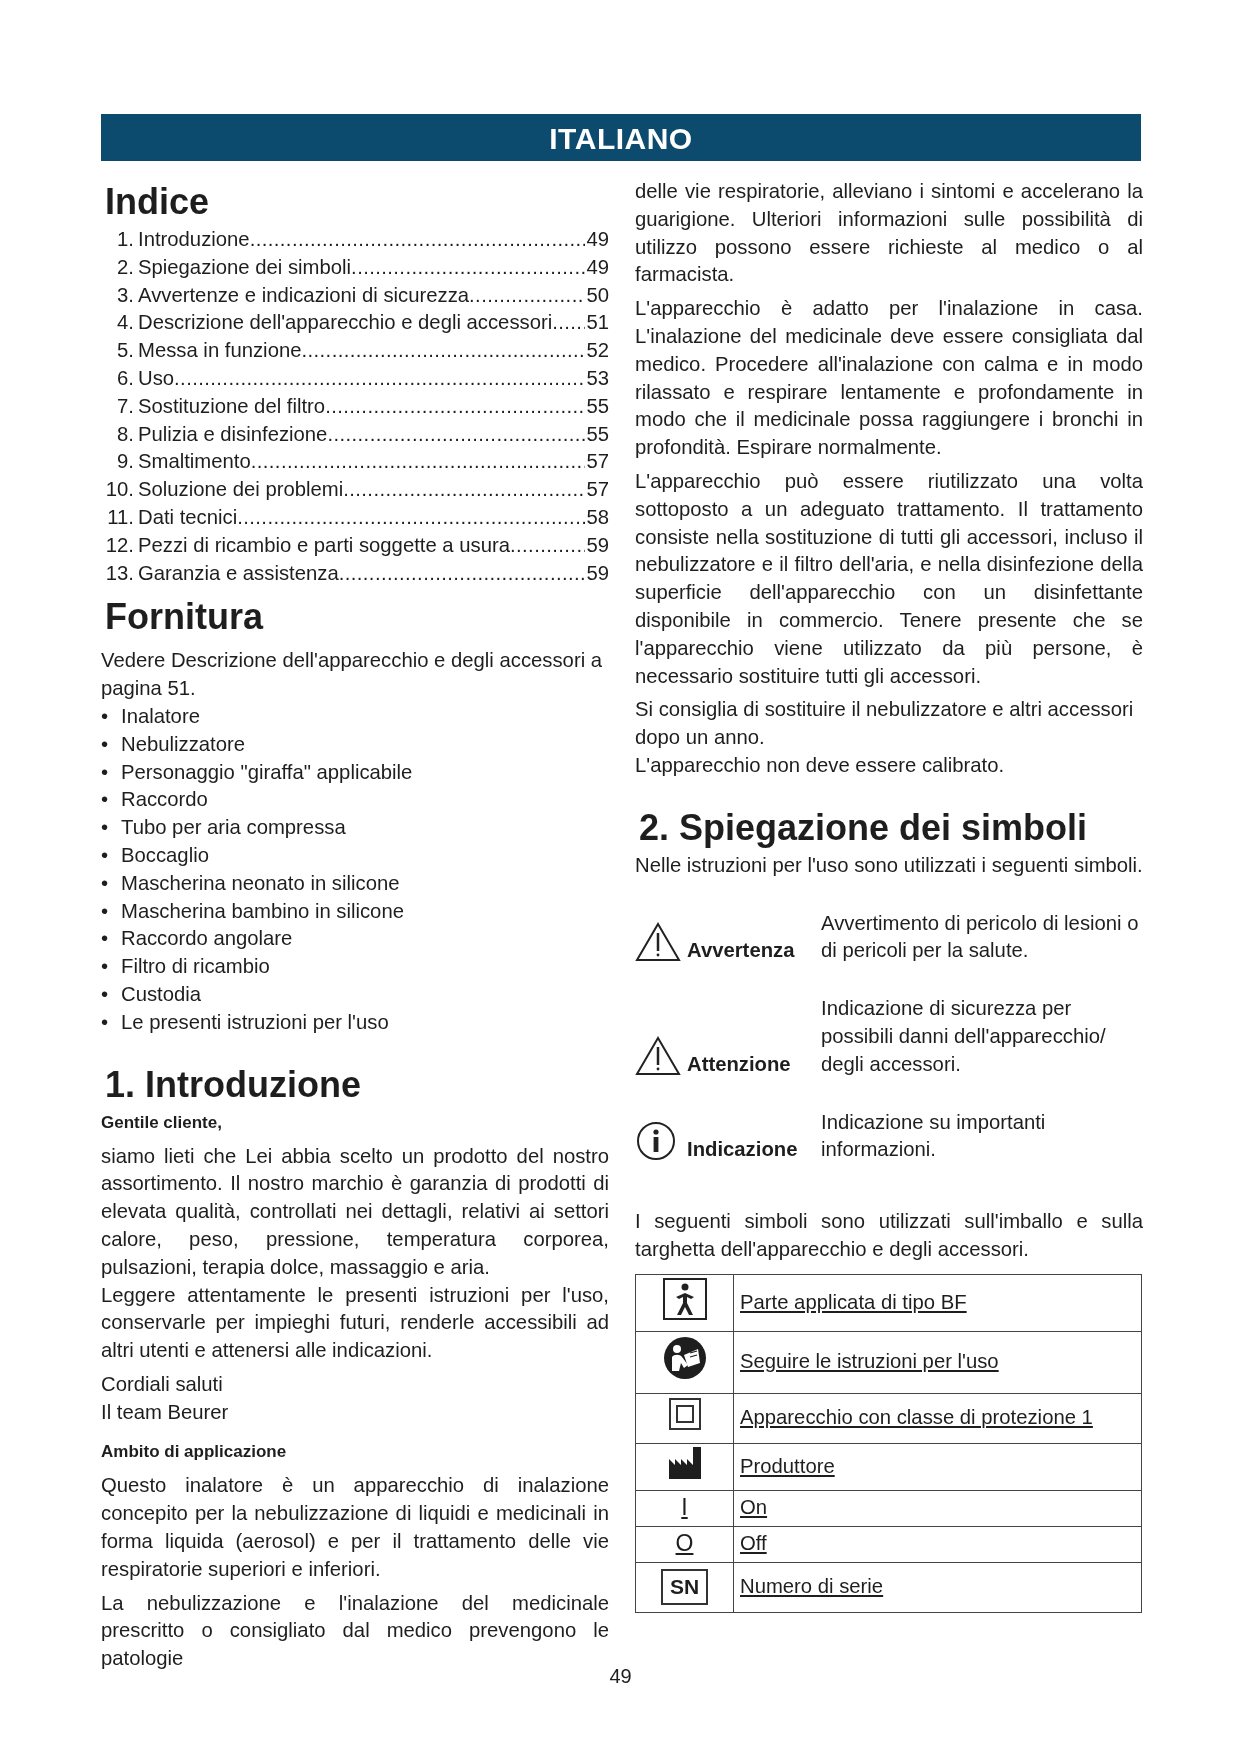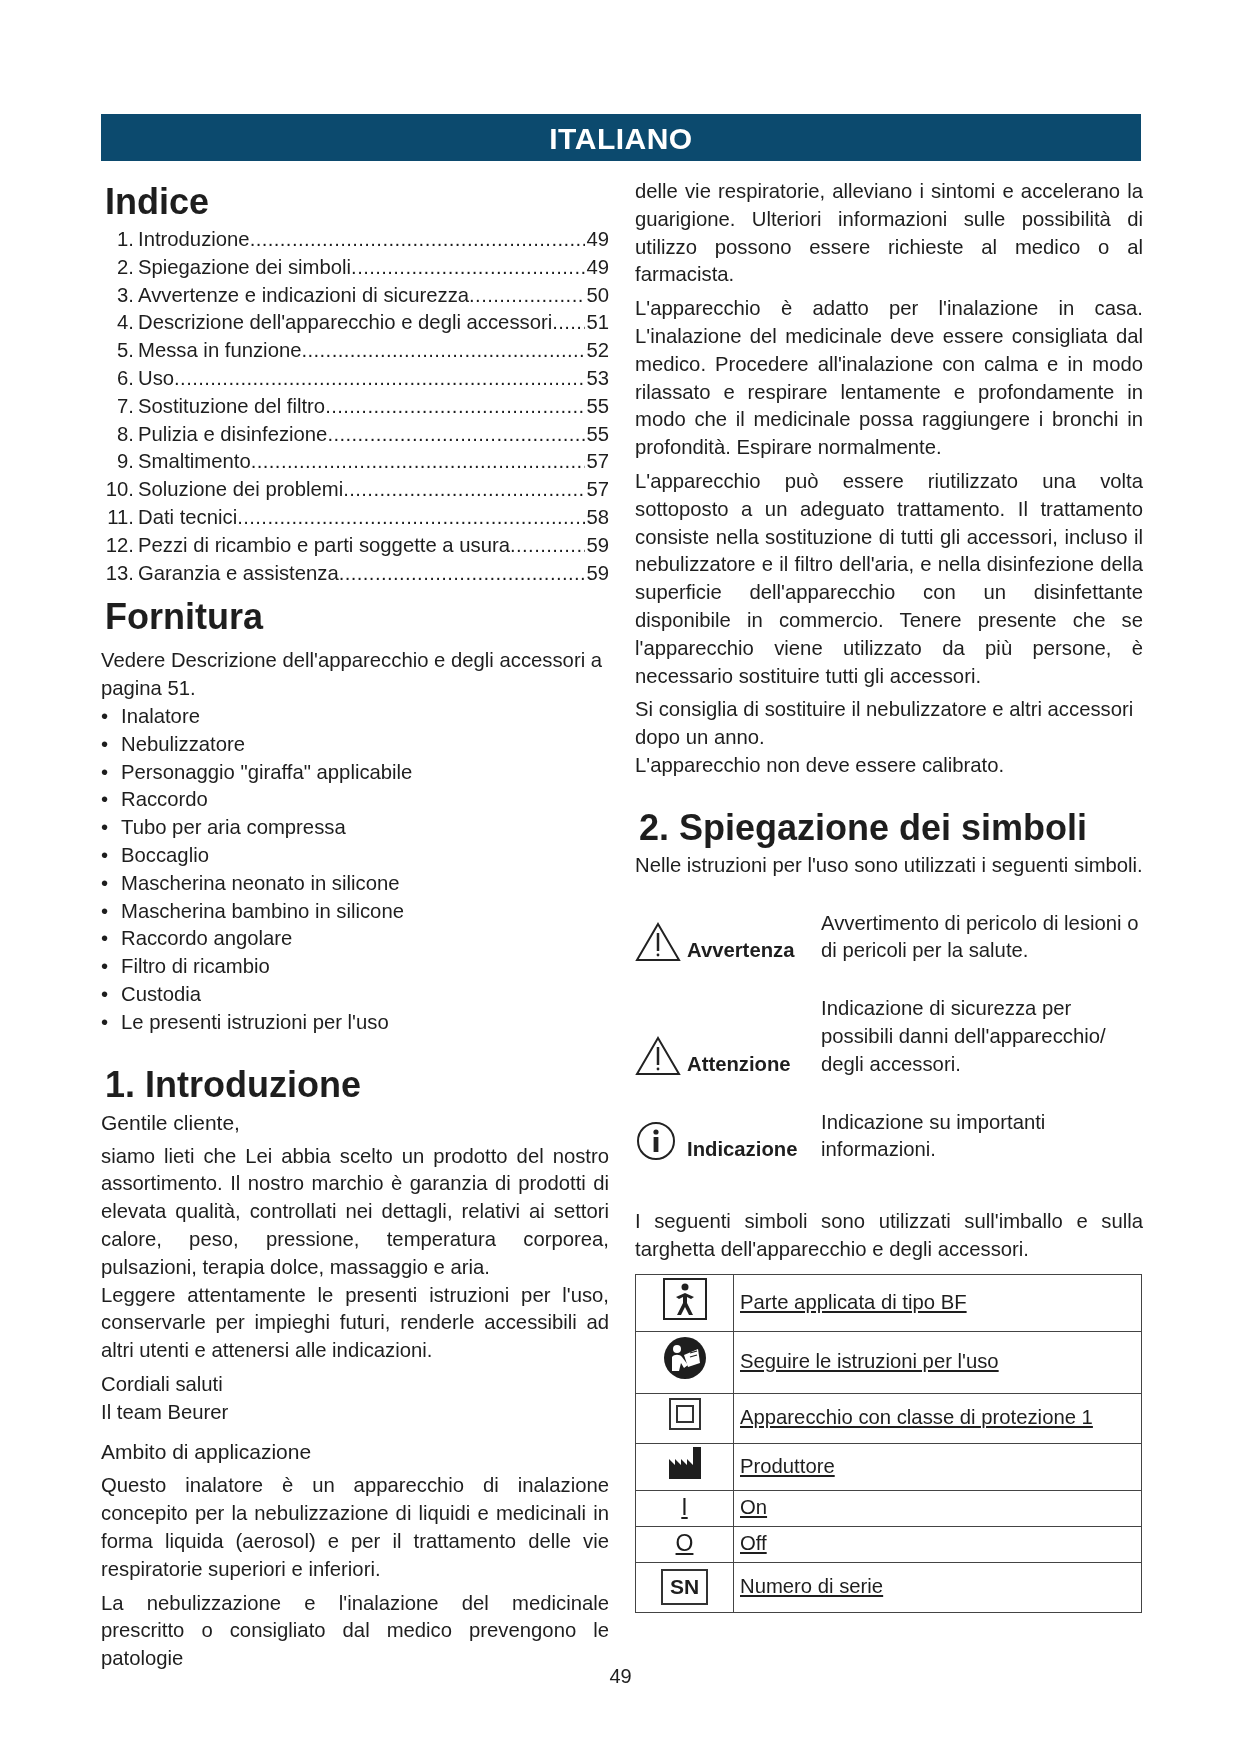--- a/index.html
+++ b/index.html
@@ -6,21 +6,21 @@
   body { width: 1241px; height: 1754px; position: relative; overflow: hidden;
          font-family: "Liberation Sans", sans-serif; color: #1e1e1e; }
   .header-bar { position: absolute; left: 101px; top: 114px; width: 1040px; height: 47px;
                 background: #0c4a6e; color: #fff; text-align: center;
                 font-family: "Liberation Sans", sans-serif; font-weight: bold; font-size: 30px;
                 line-height: 49px; letter-spacing: 0.5px; }
   .col { position: absolute; top: 178px; width: 508px; font-size: 20.3px; line-height: 27.8px; }
   .col-left { left: 101px; }
   .col-right { left: 635px; }
   h1.sec { font-size: 36px; font-weight: bold; margin: 4px; line-height: 40px; }
-  h2.sub { font-size: 21px; font-weight: normal; margin: 0; line-height: 28px; }
+  h2.sub { font-size: 17px; font-weight: bold; margin: 0; line-height: 28px; }
   p { margin: 0; }
   .gap-s { height: 6px; }
   .gap-m { height: 12px; }
   .gap-l { height: 24px; }
   .toc { margin: 2px 0 0 0; padding: 0; list-style: none; }
   .toc li { display: flex; align-items: baseline; white-space: nowrap; }
   .toc .num { display: inline-block; width: 33px; text-align: right; padding-right: 4px; }
   .toc .label { white-space: nowrap; }
   .toc .dots { flex: 1; overflow: hidden; white-space: nowrap; }
   .toc .dots::after { content: "................................................................................................................................................"; letter-spacing: 0.4px; }

